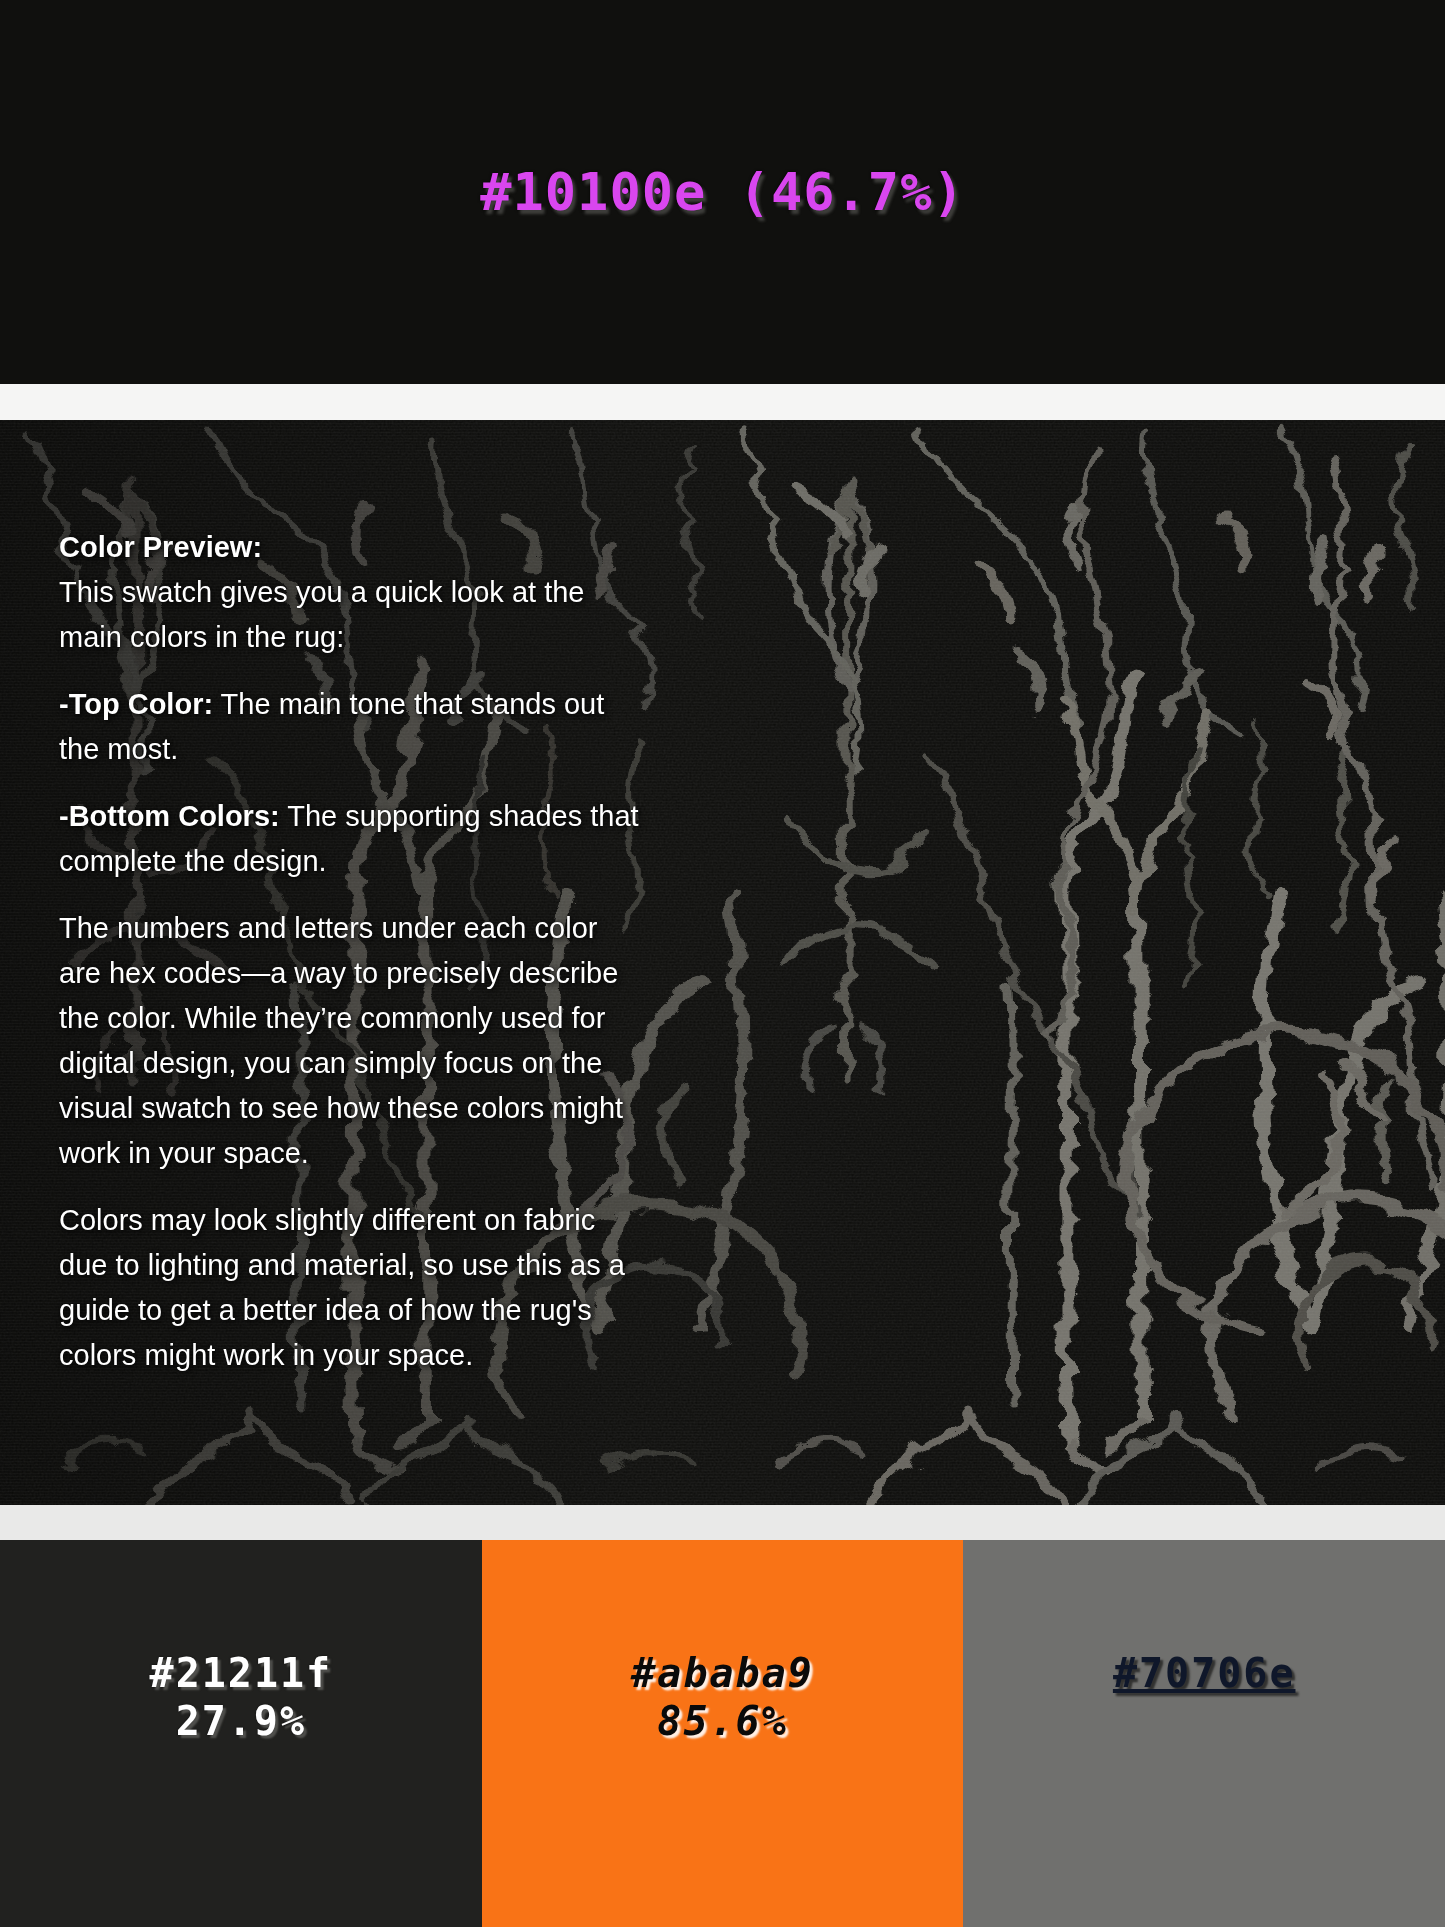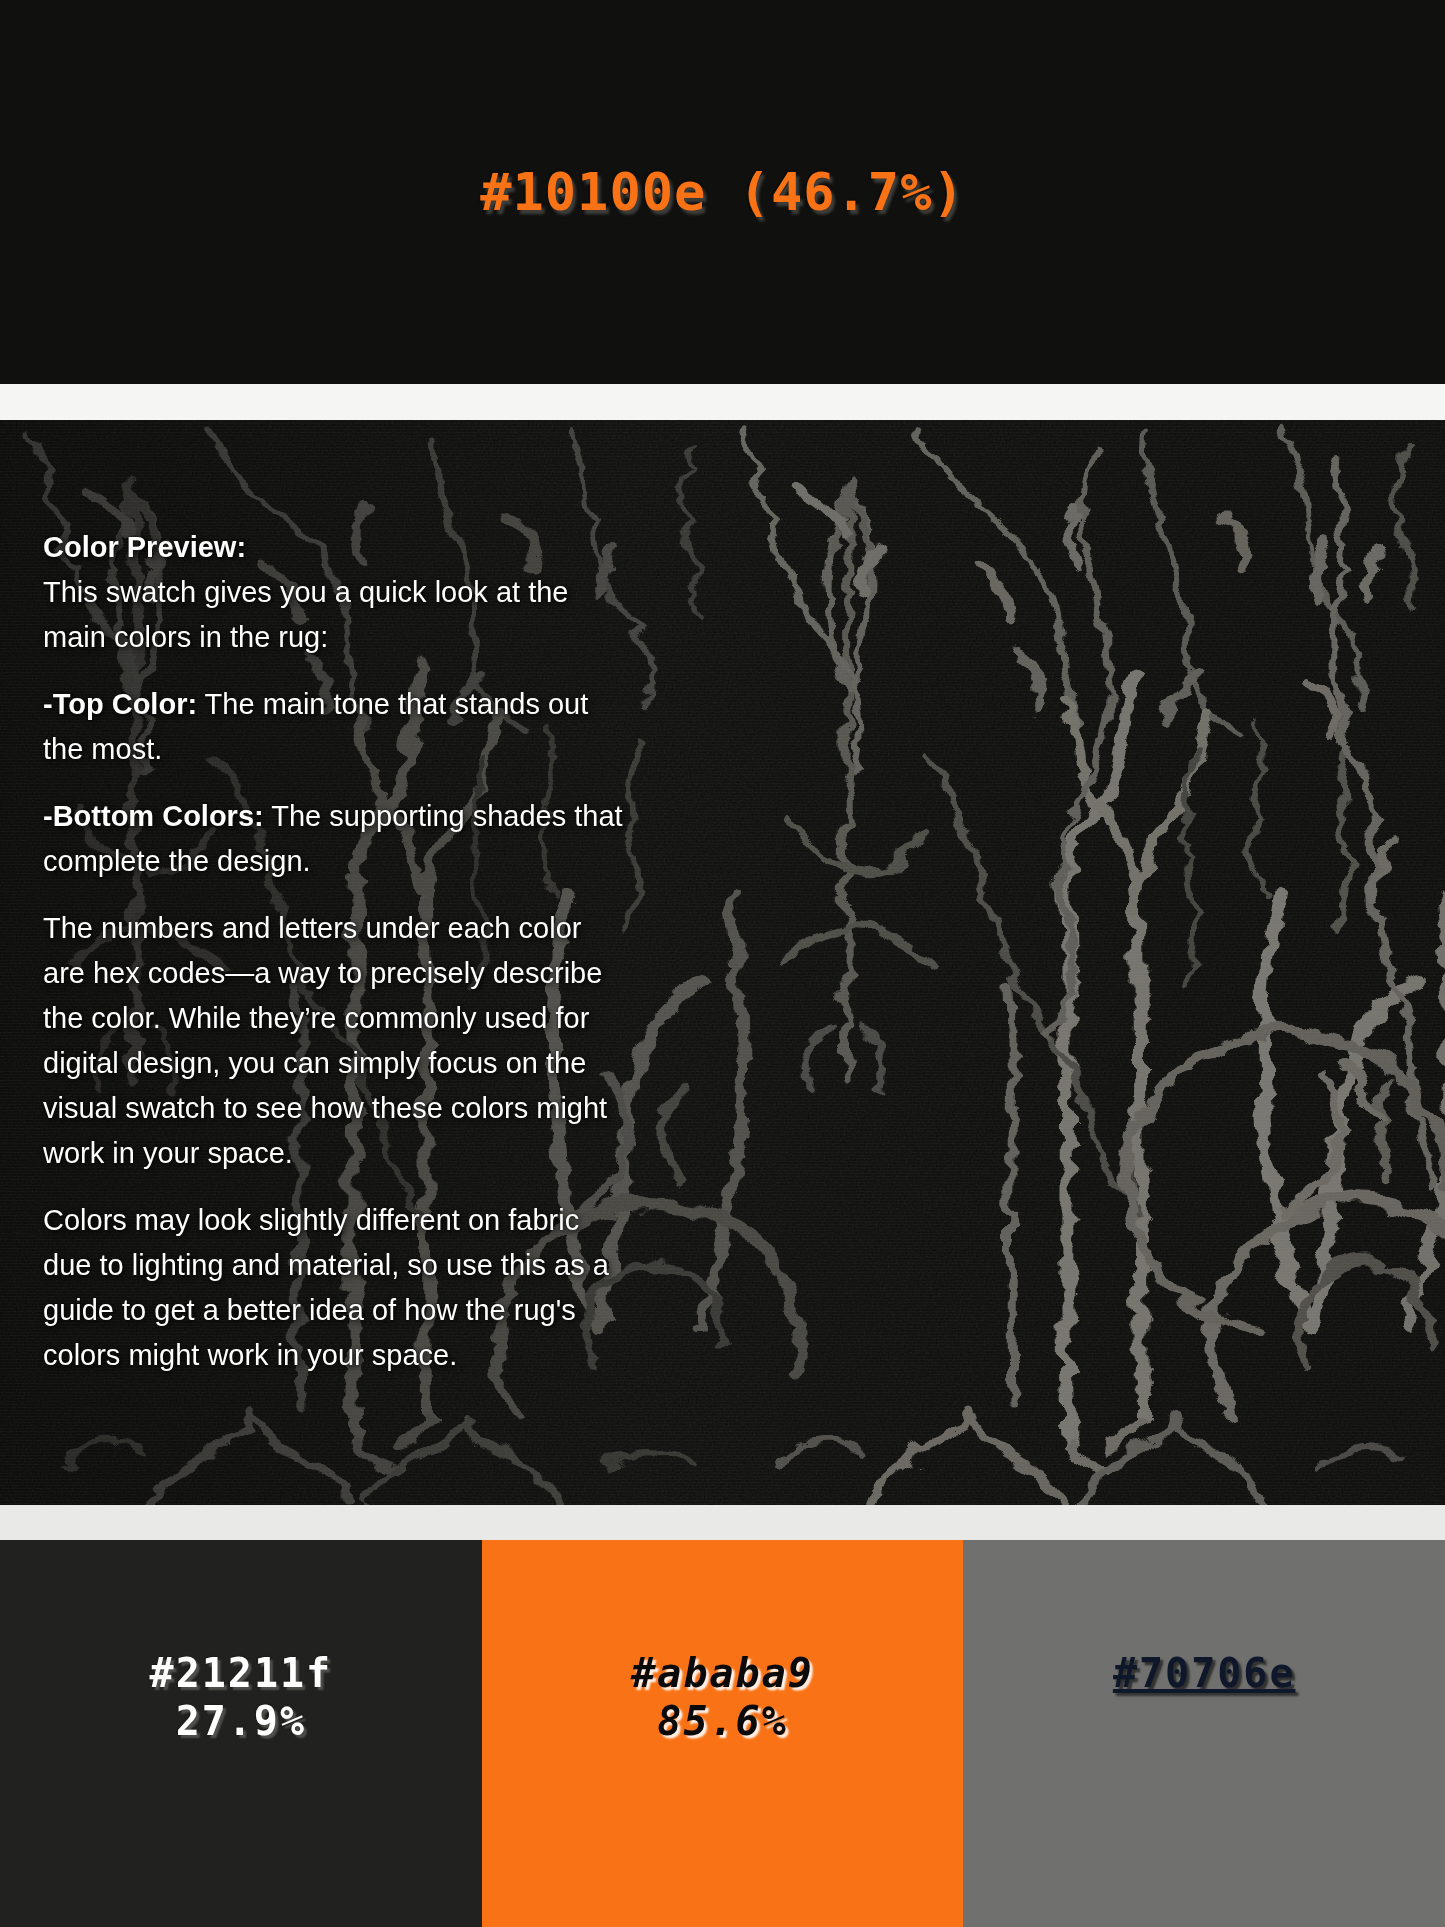--- a/index.html
+++ b/index.html
@@ -7,42 +7,42 @@
     width:1445px;height:1927px;position:relative;overflow:hidden;
     background:#e9e9e8;font-family:"Liberation Sans",sans-serif;
   }
   
   .top-band{
     position:absolute;top:0;left:0;width:1445px;height:384px;
     background:#10100e;display:flex;align-items:center;justify-content:center;
   }
   .top-label{
     font-family:"DejaVu Sans Mono",monospace;font-size:52px;font-weight:bold;
-    color:#f97316;letter-spacing:1px;
+    color:#d946ef;letter-spacing:1px;
     text-shadow:3px 4px 3px rgba(122,122,118,.45),0 0 3px rgba(0,0,0,.9);
   }
   
   .gap1{position:absolute;left:0;width:1445px;top:384px;height:36px;background:#f5f5f4;}
   .gap2{position:absolute;left:0;width:1445px;top:1505px;height:35px;background:#e9e9e8;}
   
   .rug{
     position:absolute;left:0;top:420px;width:1445px;height:1085px;
     background:#0d0d0b;overflow:hidden;
   }
   .rug svg{position:absolute;left:0;top:0;width:100%;height:100%;display:block;}
   .weave{
     position:absolute;inset:0;pointer-events:none;
     background:repeating-linear-gradient(180deg,rgba(255,255,255,.025) 0 1px,transparent 1px 3px);
   }
   .overlay-text{
     position:absolute;left:43px;top:105px;width:700px;
     color:#ffffff;font-size:29px;line-height:45px;
   }
   .overlay-text p{
-    margin:0 0 22px 0;white-space:pre-line;
+    margin:0 0 22px 16px;white-space:pre-line;
     text-shadow:2px 2px 6px rgba(0,0,0,.9),0 0 2px rgba(0,0,0,.7);
   }
   .overlay-text strong{font-weight:bold;}
   
   .swatch-row{
     position:absolute;left:0;top:1540px;width:1445px;height:387px;display:flex;
   }
   .swatch{
     flex:1 1 0;padding-top:109px;box-sizing:border-box;text-align:center;
     font-family:"DejaVu Sans Mono",monospace;font-size:40px;font-weight:bold;

